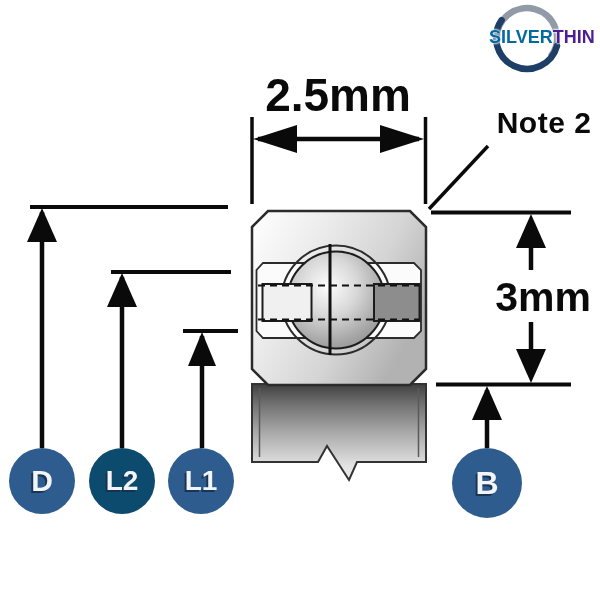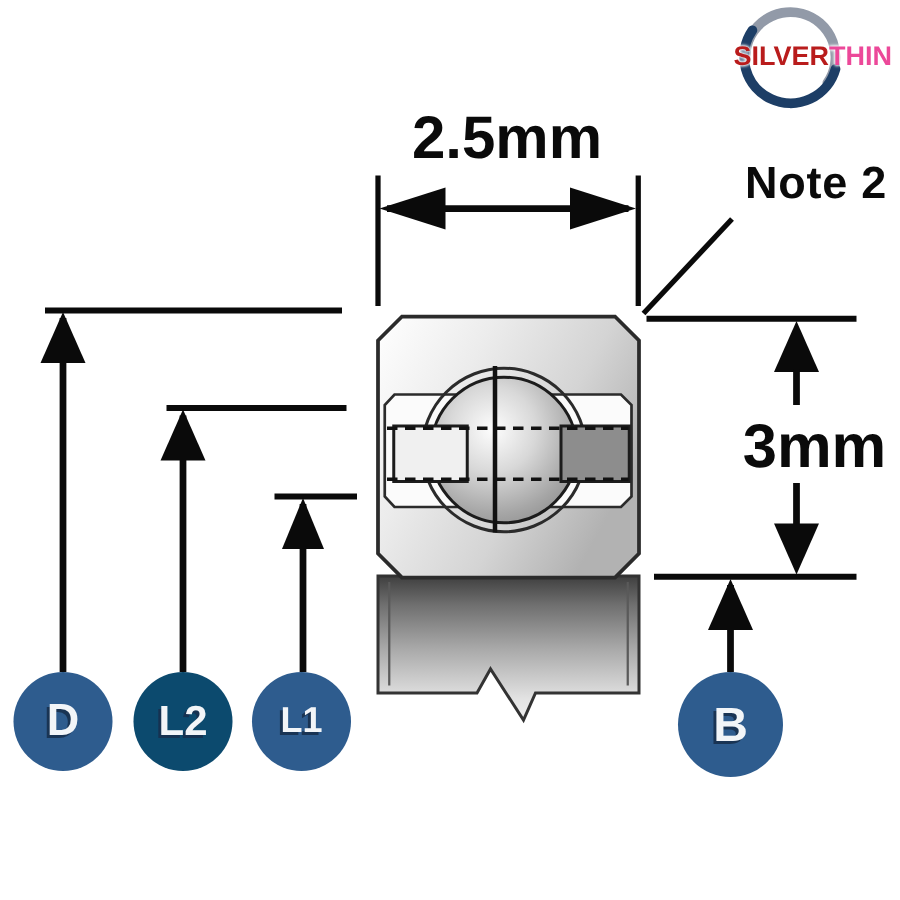--- a/index.html
+++ b/index.html
@@ -6,33 +6,33 @@
   .stage {
     position:relative; width:600px; height:600px; overflow:hidden;
     background:#ffffff; font-family:"Liberation Sans", sans-serif;
   }
   svg.linework { position:absolute; left:0; top:0; }
 
   .dim-label {
     position:absolute; color:#0a0a0a; font-weight:bold; text-align:center;
     line-height:1; user-select:none;
   }
-  #lbl-width  { left:238px; top:72px;  width:200px; font-size:40px; }
+  #lbl-width  { left:238px; top:72px;  width:200px; font-size:46px; }
   #lbl-height { left:483px; top:277px; width:120px; font-size:41px; }
   #lbl-note   { left:484px; top:108px; width:120px; font-size:30px; letter-spacing:0.5px; }
 
   .callout {
     position:absolute; border-radius:50%;
     display:flex; align-items:center; justify-content:center;
     background:#2e5c8e; color:#f2f5f8; font-weight:bold;
     text-shadow:-2px 2px 0 rgba(23,48,78,0.9);
   }
   #co-d  { left:9px;   top:448px; width:66px; height:66px; font-size:30px; }
   #co-l2 { left:89px;  top:448px; width:66px; height:66px; font-size:28px; }
-  #co-l1 { left:168px; top:448px; width:66px; height:66px; font-size:24px; }
+  #co-l1 { left:168px; top:448px; width:66px; height:66px; font-size:28px; }
   #co-b  { left:452px; top:448px; width:70px; height:70px; font-size:32px; }
 
   .logo-text {
     position:absolute; left:489px; top:27px; font-size:18px; font-weight:bold;
     white-space:nowrap; letter-spacing:0;
     text-shadow:0 0 2px #fff, 0 0 2px #fff, 0 0 3px #fff;
   }
   .logo-text .primary   { color:#1e3c64; }
   .logo-text .secondary { color:#47648e; }
 </style>
@@ -124,21 +124,21 @@
       <polygon points="487,386 472,420 502,420" stroke="none"></polygon>
     </g>
 
     <g fill="none" stroke-linecap="round">
       <path d="M497.1,40.6 A30,30 0 1 1 551.6,55.2" stroke="#929aa8" stroke-width="6.5"></path>
       <path d="M501.6,20.2 A31,31 0 1 0 557,46" stroke="#1d3e66" stroke-width="6.5"></path>
     </g>
   </svg>
 
   <div class="logo-text">
-    <span class="primary" style="color: #b91c1c;">SILVER</span><span class="secondary" style="color: #ec4899;">THIN</span>
+    <span class="primary" style="color: #0369a1;">SILVER</span><span class="secondary" style="color: #4c1d95;">THIN</span>
   </div>
 
   <div id="lbl-width" class="dim-label">2.5mm</div>
 
   <div id="lbl-note" class="dim-label">Note 2</div>
 
   <div id="lbl-height" class="dim-label">3mm</div>
 
   <div id="co-d" class="callout" style="background: rgb(46, 92, 142);">D</div>
 

